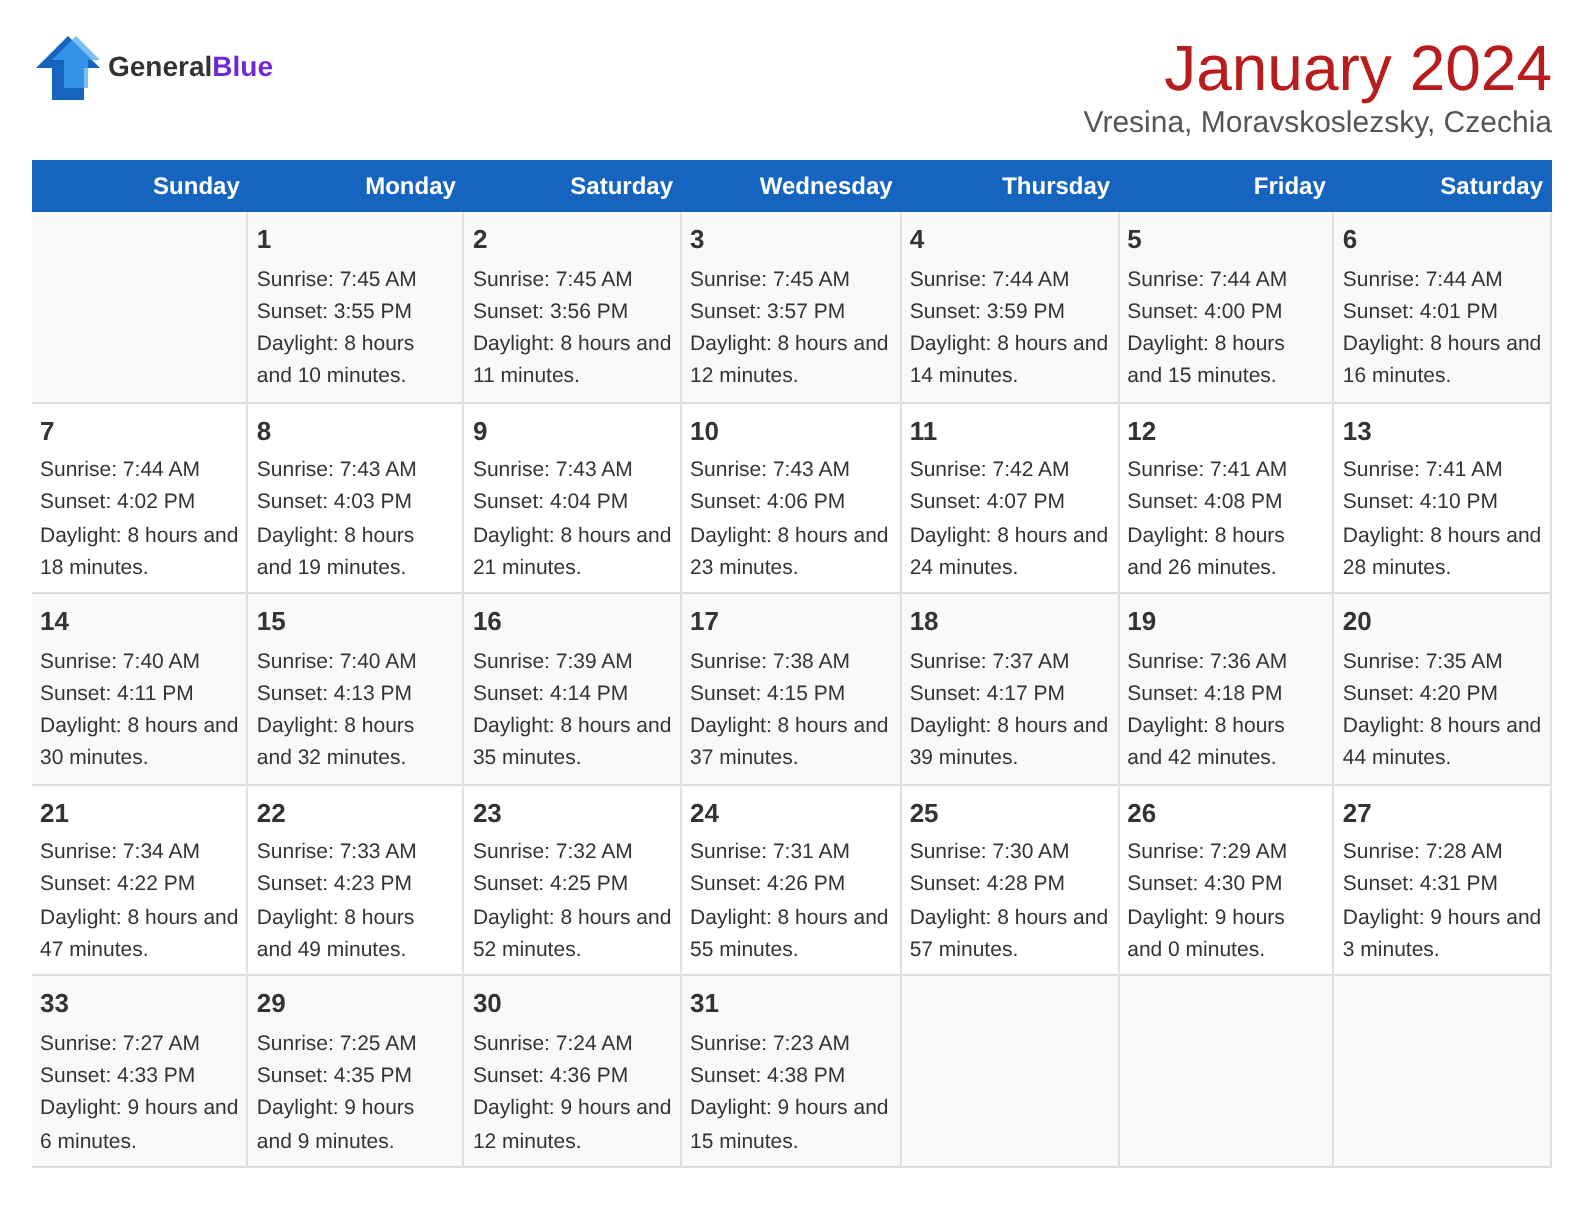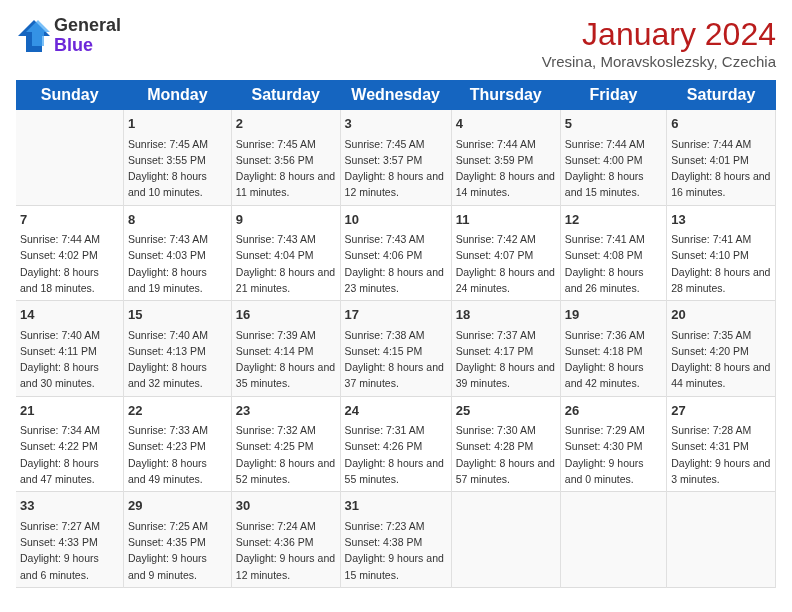--- a/index.html
+++ b/index.html
@@ -19,22 +19,22 @@
       align-items: flex-start;
       margin-bottom: 10px;
     }
     .logo {
       display: flex;
       align-items: center;
       gap: 2px;
     }
     .logo-text {
       display: flex;
-      flex-direction: column;
-      font-size: 18px;
+      flex-direction: row;
+      font-size: 14px;
       font-weight: bold;
       line-height: 1.1;
       justify-content: space-between;
     }
     .logo-general { color: #333; }
     .logo-blue { color: #6d28d9; }
     .title-section {
       text-align: right;
     }
     .title-section h1 {
@@ -51,22 +51,22 @@
       width: 100%;
       border-collapse: collapse;
       font-size: 11px;
     }
     thead tr {
       background: #1565c0;
       color: #fff;
     }
     thead th {
       padding: 6px 4px;
-      text-align: center;
-      font-size: 16px;
+      text-align: right;
+      font-size: 12px;
       font-weight: 600;
     }
     tbody tr {
       border-bottom: 1px solid #ddd;
     }
     tbody tr:nth-child(odd) {
       background: #f9f9f9;
     }
     tbody tr:nth-child(even) {
       background: #fff;

